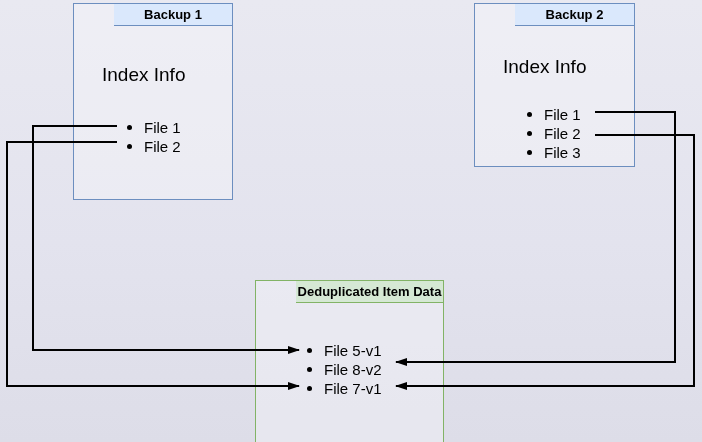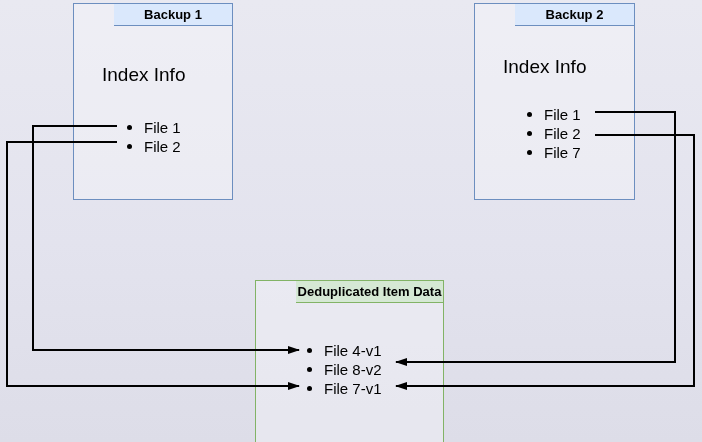--- a/index.html
+++ b/index.html
@@ -56,21 +56,21 @@
     background:#000;
   }
   svg.edges {
     position:absolute;
     left:0; top:0;
     pointer-events:none;
     z-index:3;
   }
   
   #backup1 { left:73px;  top:3px;   width:160px; height:197px; }
-  #backup2 { left:474px; top:3px;   width:161px; height:197px; }
+  #backup2 { left:474px; top:3px;   width:161px; height:164px; }
   #dedup   { left:255px; top:280px; width:189px; height:188px; }
 </style>
 </head>
 <body>
 
 <div class="canvas">
 
   <div class="node" id="backup1">
     <div class="node-header">Backup 1</div>
     <div class="node-sublabel" style="left:28px; top:60px;">Index Info</div>
@@ -79,28 +79,28 @@
         <li>File 2</li>
       </ul>
   </div>
 
   <div class="node" id="backup2">
     <div class="node-header">Backup 2</div>
     <div class="node-sublabel" style="left:28px; top:52px;">Index Info</div>
     <ul class="node-list" style="left:51px; top:101px;">
         <li>File 1</li>
         <li>File 2</li>
-        <li>File 7</li>
+        <li>File 3</li>
       </ul>
   </div>
 
   <div class="node green" id="dedup">
     <div class="node-header">Deduplicated Item Data</div>
     <ul class="node-list" style="left:50px; top:60px;">
-        <li>File 4-v1</li>
+        <li>File 5-v1</li>
         <li>File 8-v2</li>
         <li>File 7-v1</li>
       </ul>
   </div>
 
   <svg class="edges" width="702" height="442" viewBox="0 0 702 442">
     <defs>
       <marker id="arrowR" markerUnits="userSpaceOnUse" markerWidth="14" markerHeight="10" refX="12" refY="5" orient="auto">
         <path d="M1,1 L13,5 L1,9 Z" fill="#000"></path>
       </marker>

